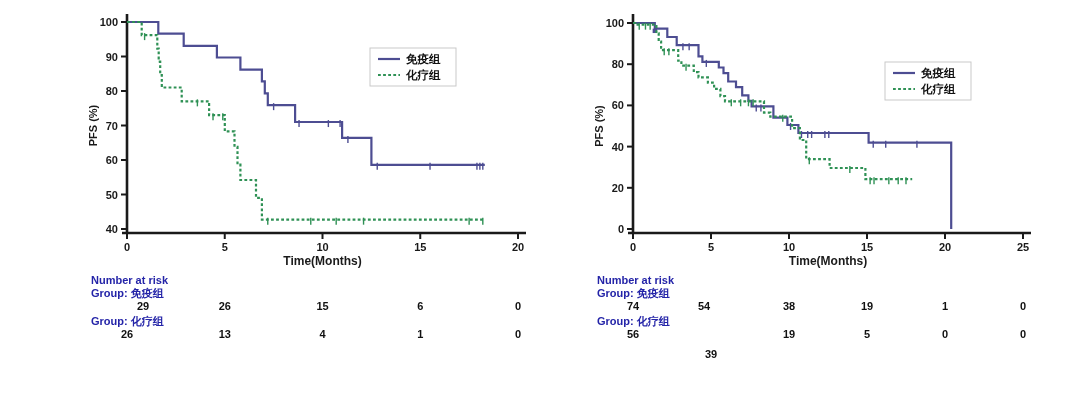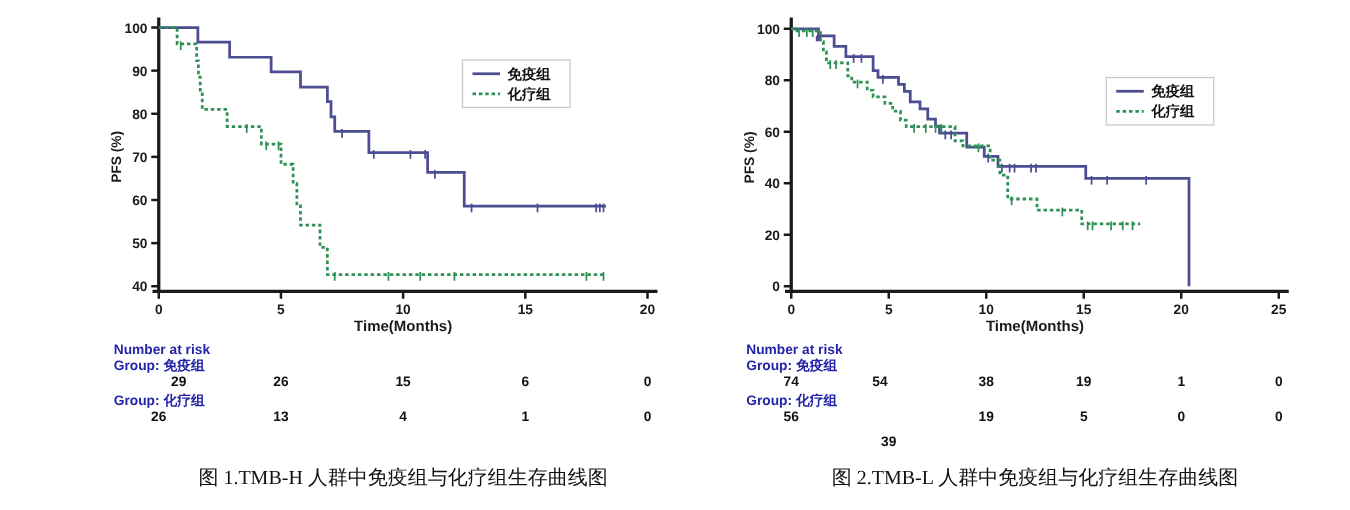--- a/index.html
+++ b/index.html
@@ -84,21 +84,20 @@
         <span class="risk-count" style="left: 224.75px; top: 300px;">26</span>
         <span class="risk-count" style="left: 322.5px; top: 300px;">15</span>
         <span class="risk-count" style="left: 420.25px; top: 300px;">6</span>
         <span class="risk-count" style="left: 518px; top: 300px;">0</span>
         <span class="risk-count" style="left: 127px; top: 328px;">26</span>
         <span class="risk-count" style="left: 224.75px; top: 328px;">13</span>
         <span class="risk-count" style="left: 322.5px; top: 328px;">4</span>
         <span class="risk-count" style="left: 420.25px; top: 328px;">1</span>
         <span class="risk-count" style="left: 518px; top: 328px;">0</span>
       </div>
-    <div class="caption" style="left: 127px; width: 391px;">图 1.TMB-H 人群中免疫组与化疗组生存曲线图</div>
   </section>
 
   <section class="panel" style="left:540px">
     <svg id="chart-1" width="540" height="270">
         <line x1="93" y1="14" x2="93" y2="233" stroke="#1a1a1a" stroke-width="2.6"></line>
         <line x1="88" y1="233" x2="491" y2="233" stroke="#1a1a1a" stroke-width="2.6"></line>
         <line x1="87" y1="229" x2="93" y2="229" stroke="#1a1a1a" stroke-width="2"></line>
         <text x="84" y="233" text-anchor="end" font-size="11" font-weight="bold" fill="#1a1a1a">0</text>
         <line x1="87" y1="187.8" x2="93" y2="187.8" stroke="#1a1a1a" stroke-width="2"></line>
         <text x="84" y="191.8" text-anchor="end" font-size="11" font-weight="bold" fill="#1a1a1a">20</text>
@@ -175,16 +174,15 @@
         <span class="risk-count" style="left: 327px; top: 300px;">19</span>
         <span class="risk-count" style="left: 405px; top: 300px;">1</span>
         <span class="risk-count" style="left: 483px; top: 300px;">0</span>
         <span class="risk-count" style="left: 93px; top: 328px;">56</span>
         <span class="risk-count" style="left: 171px; top: 328px; margin-top: 20px;">39</span>
         <span class="risk-count" style="left: 249px; top: 328px;">19</span>
         <span class="risk-count" style="left: 327px; top: 328px;">5</span>
         <span class="risk-count" style="left: 405px; top: 328px;">0</span>
         <span class="risk-count" style="left: 483px; top: 328px;">0</span>
       </div>
-    <div class="caption" style="left: 93px; width: 390px;">图 2.TMB-L 人群中免疫组与化疗组生存曲线图</div>
   </section>
 
 </div>
 
 </body></html>

